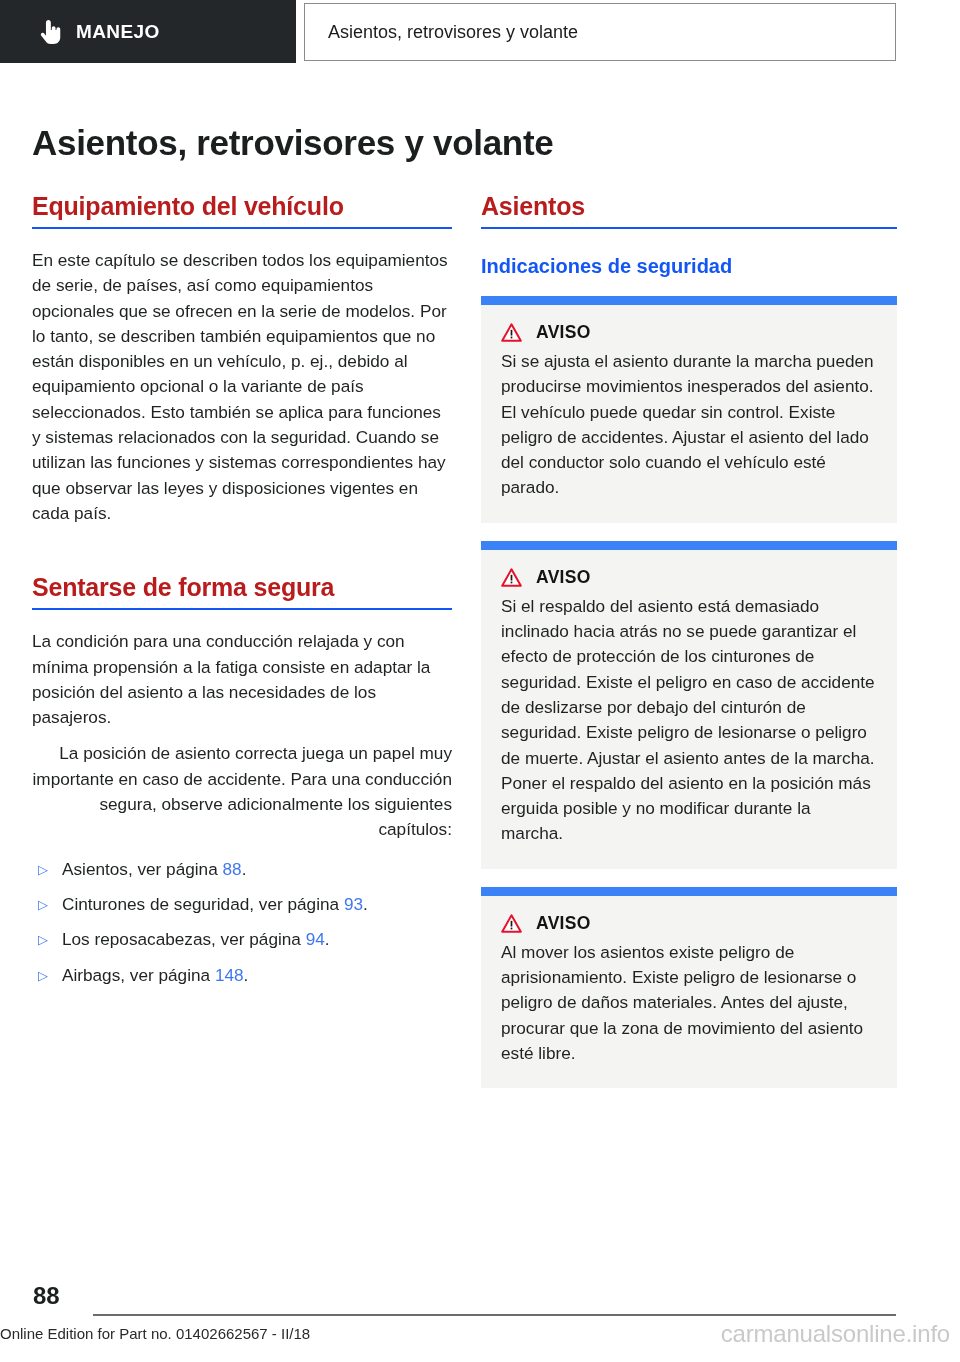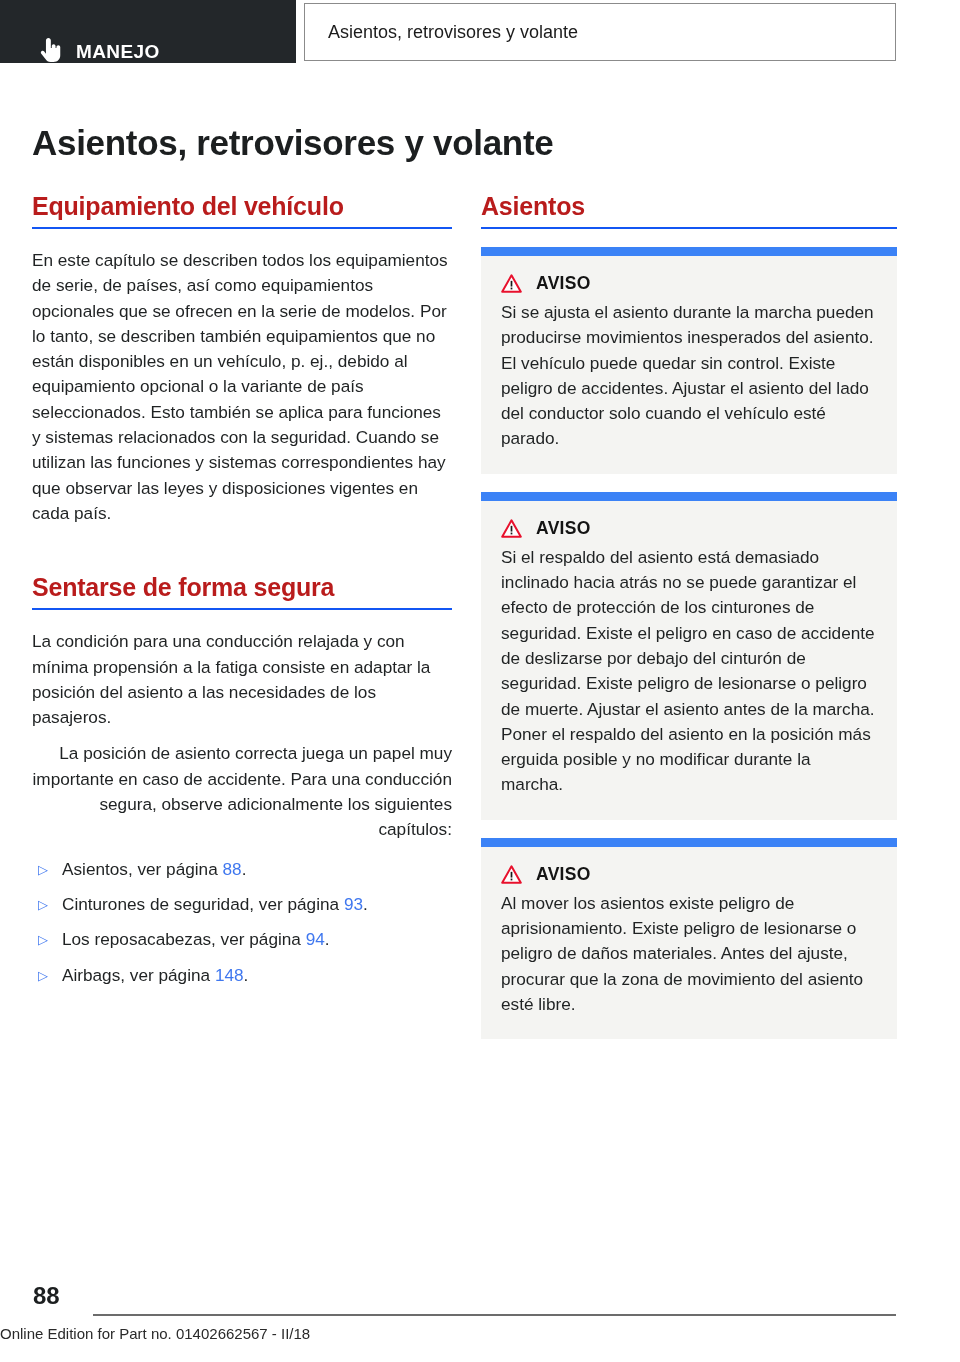--- a/index.html
+++ b/index.html
@@ -27,21 +27,21 @@
     height: 63px;
   }
   .chapter-tab {
     position: absolute;
     left: 0;
     top: 0;
     width: 296px;
     height: 63px;
     background: #23272a;
     display: flex;
-    align-items: flex-end;
+    align-items: center;
     box-sizing: border-box;
     padding-left: 40px;
   }
   .hand-icon {
     width: 22px;
     height: 26px;
     display: block;
     flex: 0 0 auto;
   }
   .chapter-tab-label {
@@ -288,20 +288,21 @@
       <span class="bullet-marker">▷</span>
       <span>Airbags, ver página </span><span class="page-ref">148</span><span>.</span>
     </li>
   </ul>
 </div>
 
 <div class="col col-right">
 
   <h2 class="h1-blue">Asientos</h2>
 
+  <h3 class="h2-blue">Indicaciones de seguridad</h3>
 
   <div class="warn-box">
     <div class="warn-head">
       <span>
         <svg class="warn-triangle" viewBox="0 0 22 20" xmlns="http://www.w3.org/2000/svg" aria-hidden="true">
           <path d="M11 1.4 L20.8 18.6 L1.2 18.6 Z" fill="#ffffff" stroke="#e8112d" stroke-width="2.1" stroke-linejoin="round"></path>
           <rect x="10.1" y="7.2" width="1.8" height="6.0" fill="#1a1a1a"></rect>
           <rect x="10.1" y="14.3" width="1.8" height="1.9" fill="#1a1a1a"></rect>
         </svg>
       </span>
@@ -336,13 +337,14 @@
       <span class="warn-title">AVISO</span>
     </div>
     <p class="warn-text">Al mover los asientos existe peligro de aprisionamiento. Existe peligro de lesionarse o peligro de daños materiales. Antes del ajuste, procurar que la zona de movimiento del asiento esté libre.</p>
   </div>
 </div>
 
 <div class="footer">
   <div class="footer-pageno">88</div>
   <div class="footer-rule"></div>
   <div class="footer-edition">Online Edition for Part no. 01402662567 - II/18</div>
+  <div class="watermark">carmanualsonline.info</div>
 </div>
 
 </body></html>

